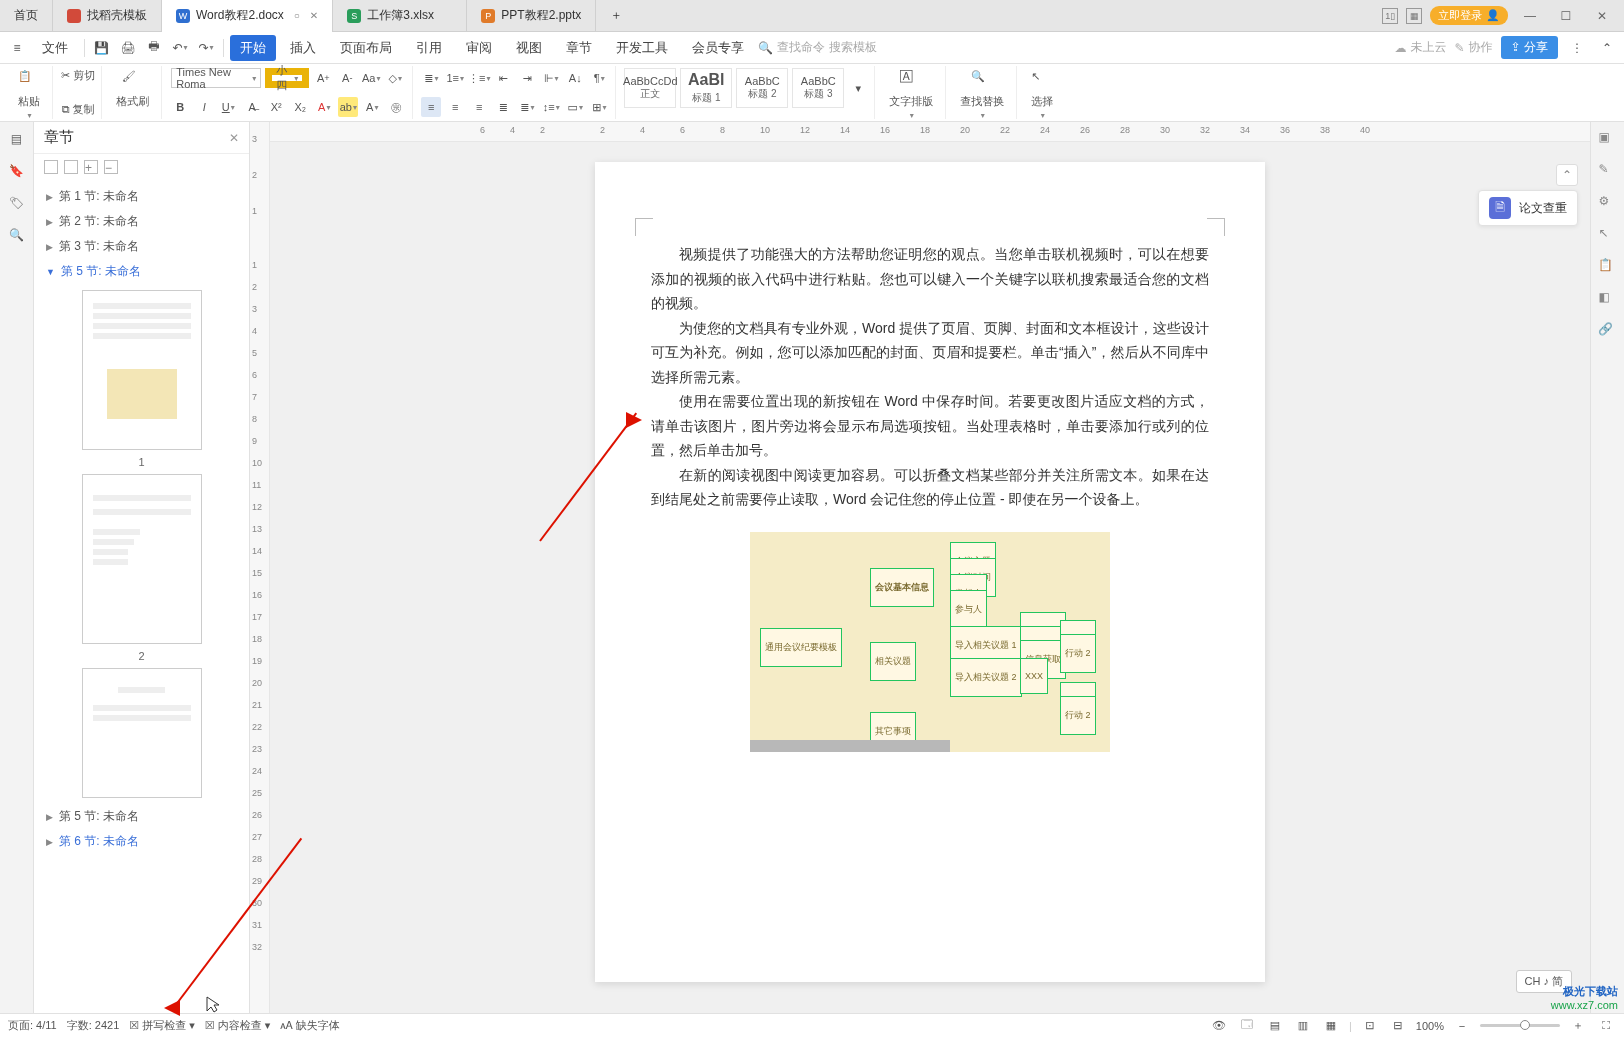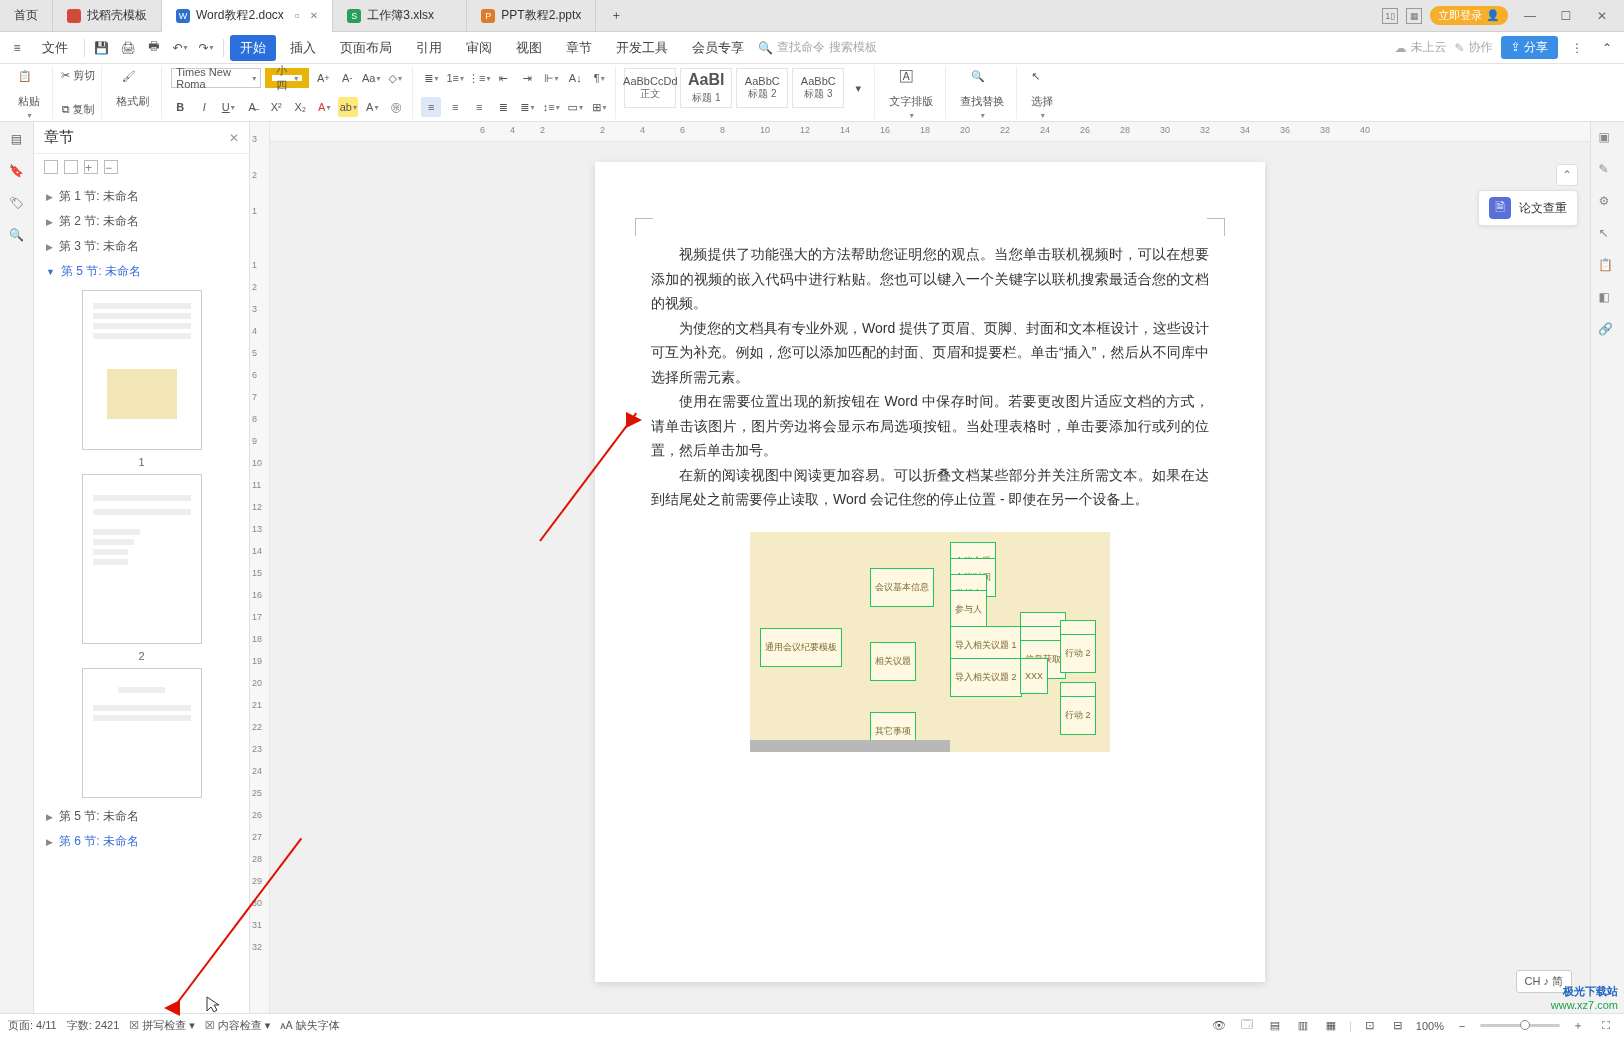--- a/index.html
+++ b/index.html
@@ -421,21 +421,21 @@
     </div>
     <div class="page">
       <div class="corner tl"></div>
       <div class="corner tr"></div>
       <p>视频提供了功能强大的方法帮助您证明您的观点。当您单击联机视频时，可以在想要添加的视频的嵌入代码中进行粘贴。您也可以键入一个关键字以联机搜索最适合您的文档的视频。</p>
       <p>为使您的文档具有专业外观，Word 提供了页眉、页脚、封面和文本框设计，这些设计可互为补充。例如，您可以添加匹配的封面、页眉和提要栏。单击“插入”，然后从不同库中选择所需元素。</p>
       <p>使用在需要位置出现的新按钮在 Word 中保存时间。若要更改图片适应文档的方式，请单击该图片，图片旁边将会显示布局选项按钮。当处理表格时，单击要添加行或列的位置，然后单击加号。</p>
       <p>在新的阅读视图中阅读更加容易。可以折叠文档某些部分并关注所需文本。如果在达到结尾处之前需要停止读取，Word 会记住您的停止位置 - 即使在另一个设备上。</p>
       <div class="diagram">
         <div class="dbox" style="left:10px; top:96px;">通用会议纪要模板</div>
-        <div class="dbox" style="left:120px; top:36px;">会议基本信息</div>
+        <div class="dbox" style="left:120px; top:36px;font-weight:bold;">会议基本信息</div>
         <div class="dbox" style="left:120px; top:110px;">相关议题</div>
         <div class="dbox" style="left:120px; top:180px;">其它事项</div>
         <div class="dbox" style="left:200px; top:10px;">会议主题</div>
         <div class="dbox" style="left:200px; top:26px;">会议时间</div>
         <div class="dbox" style="left:200px; top:42px;">发起人</div>
         <div class="dbox" style="left:200px; top:58px;">参与人</div>
         <div class="dbox" style="left:200px; top:94px;">导入相关议题 1</div>
         <div class="dbox" style="left:200px; top:126px;">导入相关议题 2</div>
         <div class="dbox" style="left:270px; top:80px;">信息收集</div>
         <div class="dbox" style="left:270px; top:94px;">总结中报告</div>

